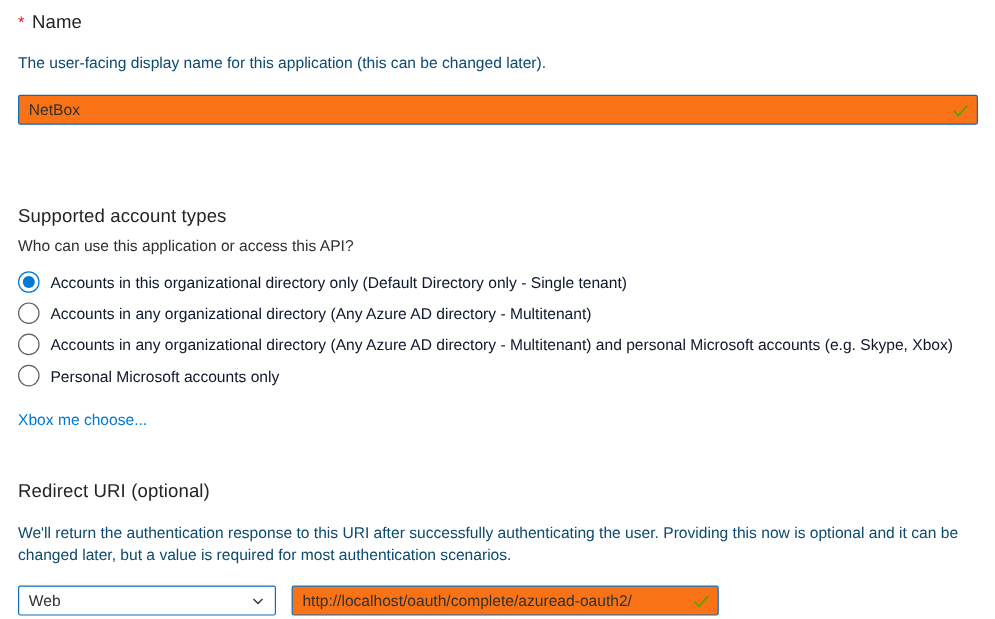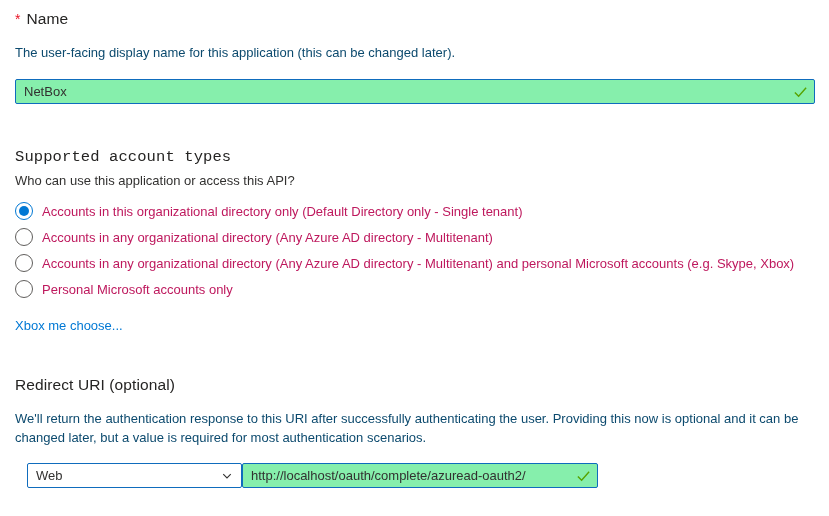--- a/index.html
+++ b/index.html
@@ -43,32 +43,32 @@
   .text-input {
     width: 100%;
     height: 25px;
     border: 1px solid #0f6cbd;
     border-radius: 2px;
     padding: 0 26px 0 8px;
     font-family: "Liberation Sans", sans-serif;
     font-size: 13px;
     color: #323130;
     outline: none;
-    background: #86efac;
+    background: #f97316;
   }
   .valid-check {
     position: absolute;
     right: 7px;
     top: 50%;
     transform: translateY(-50%);
     line-height: 0;
   }
 
   
-  .sat-title { margin-top: 44px; font-family: Liberation Mono, monospace; }
+  .sat-title { margin-top: 68px; }
   .question {
     font-size: 13px;
     margin-top: 7px;
   }
   .radio-list { margin-top: 10px; }
   .radio-row {
     display: flex;
     align-items: center;
     height: 26px;
     cursor: pointer;
@@ -86,38 +86,38 @@
   .radio[data-selected="true"]::after {
     content: "";
     position: absolute;
     left: 3px; top: 3px; right: 3px; bottom: 3px;
     border-radius: 50%;
     background: #0078d4;
   }
   .radio-label {
     font-size: 13px;
     margin-left: 9px;
-    color: #be185d;
+    color: #0f172a;
   }
   .help-link {
     display: inline-block;
     margin-top: 16px;
     font-size: 13px;
     color: #0078d4;
     text-decoration: none;
     cursor: pointer;
   }
 
   
   .ru-title { margin-top: 42px; }
   .controls-row {
     margin-top: 16px;
     display: flex;
     align-items: center;
-    margin-left: 12px;
+    gap: 13px;
   }
   .dropdown {
     width: 215px;
     height: 25px;
     border: 1px solid #0f6cbd;
     border-radius: 2px;
     display: flex;
     align-items: center;
     justify-content: space-between;
     padding: 0 8px;

